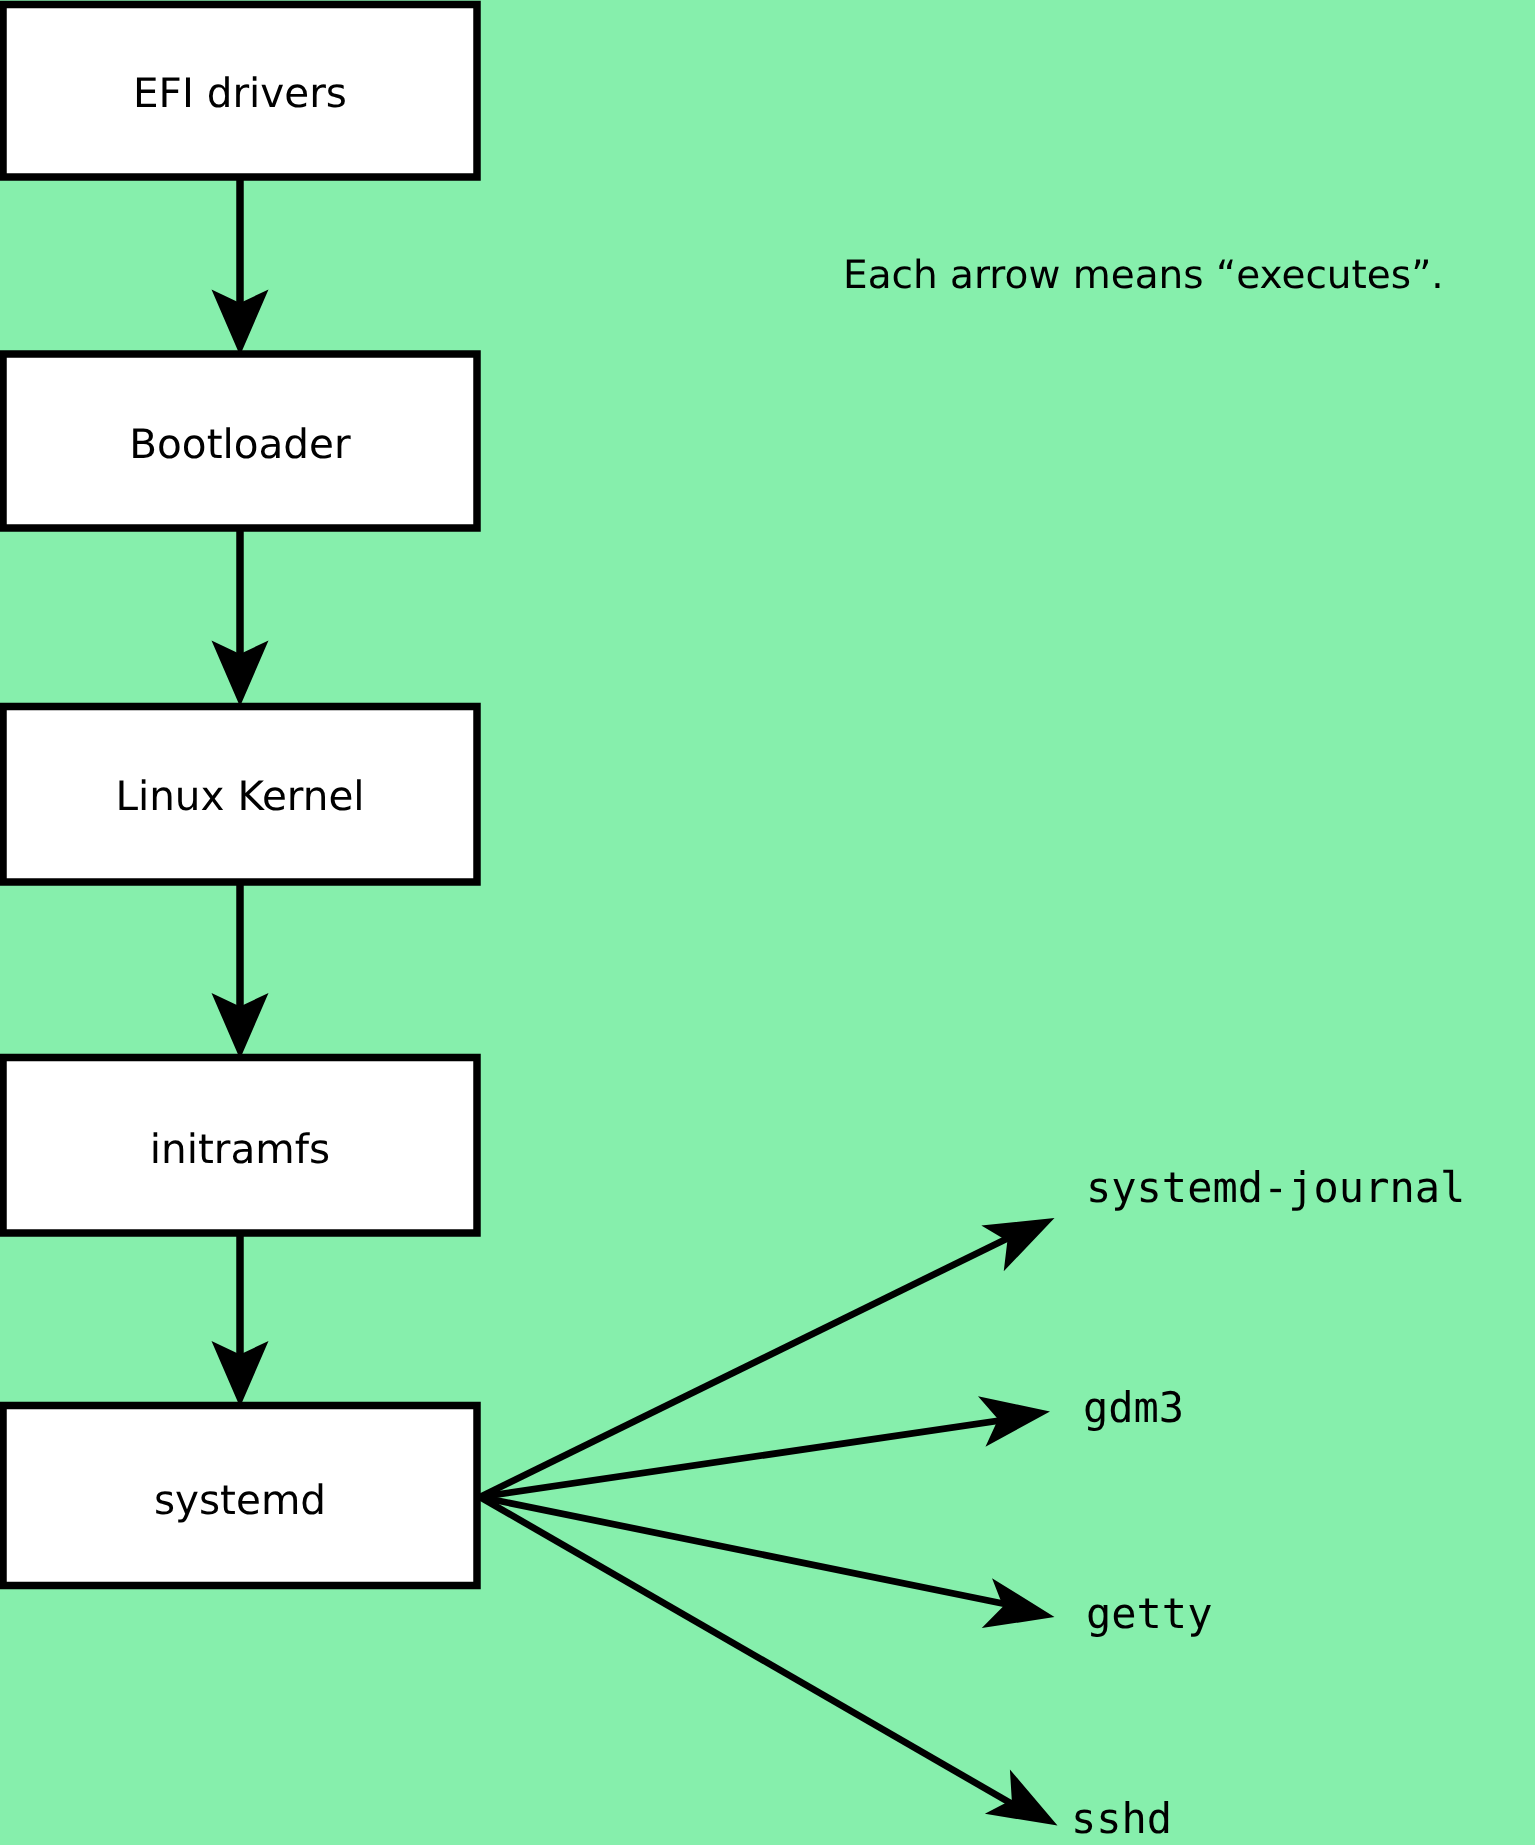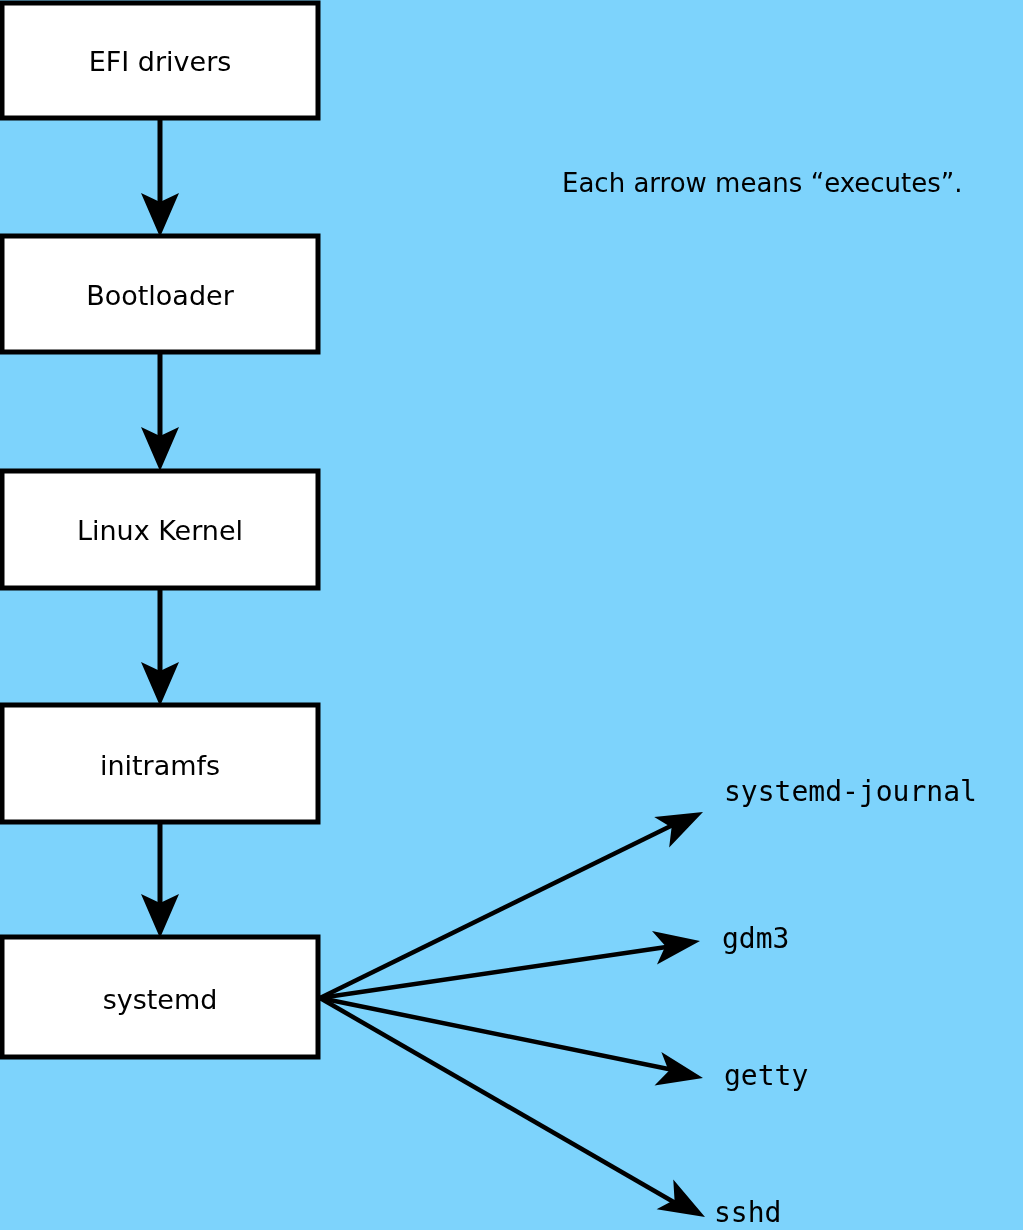--- a/index.html
+++ b/index.html
@@ -8,21 +8,21 @@
     padding: 0;
     background: #ffffff;
   }
   body {
     font-family: "DejaVu Sans", sans-serif;
   }
   #canvas {
     position: relative;
     width: 1023px;
     height: 1230px;
-    background: #7dd3fc;
+    background: #86efac;
     overflow: hidden;
   }
   #diagram-svg {
     position: absolute;
     left: 0;
     top: 0;
     width: 1023px;
     height: 1230px;
   }
   .box-rect {

